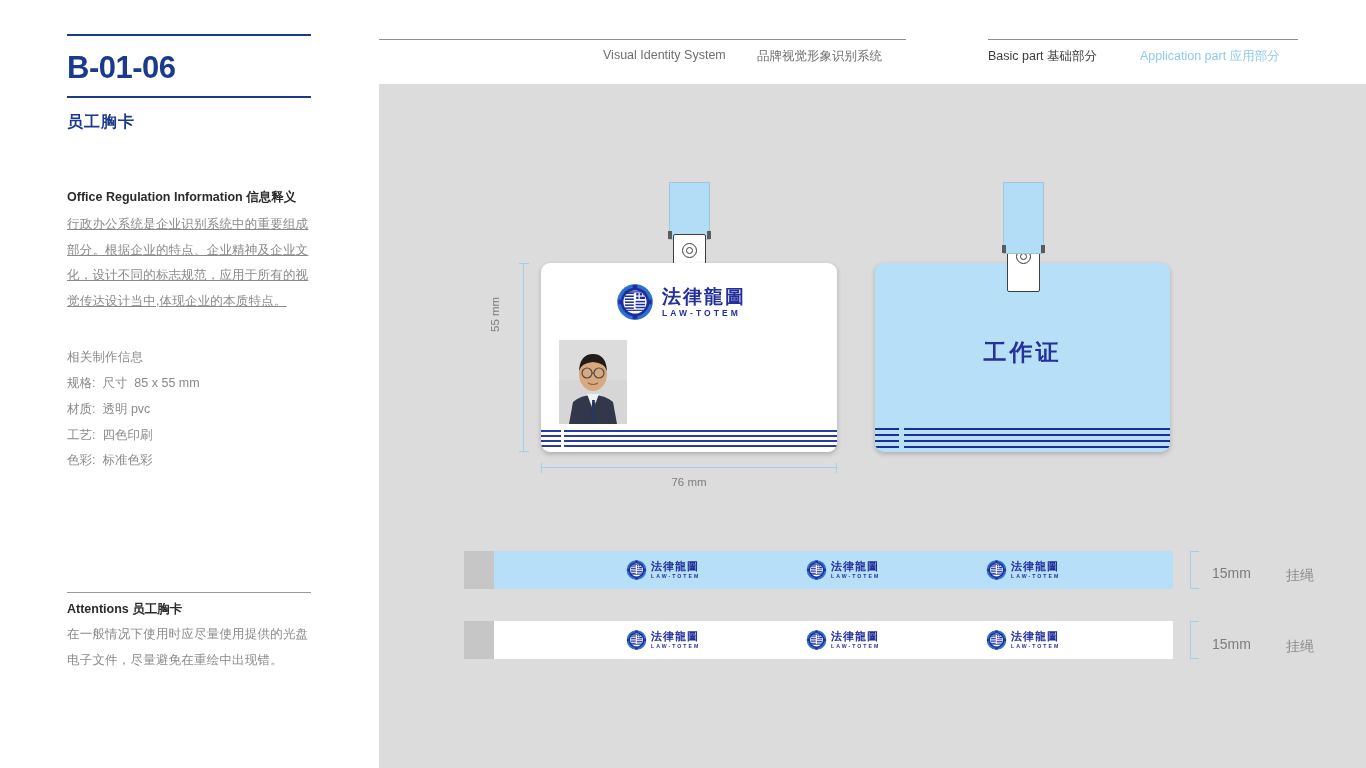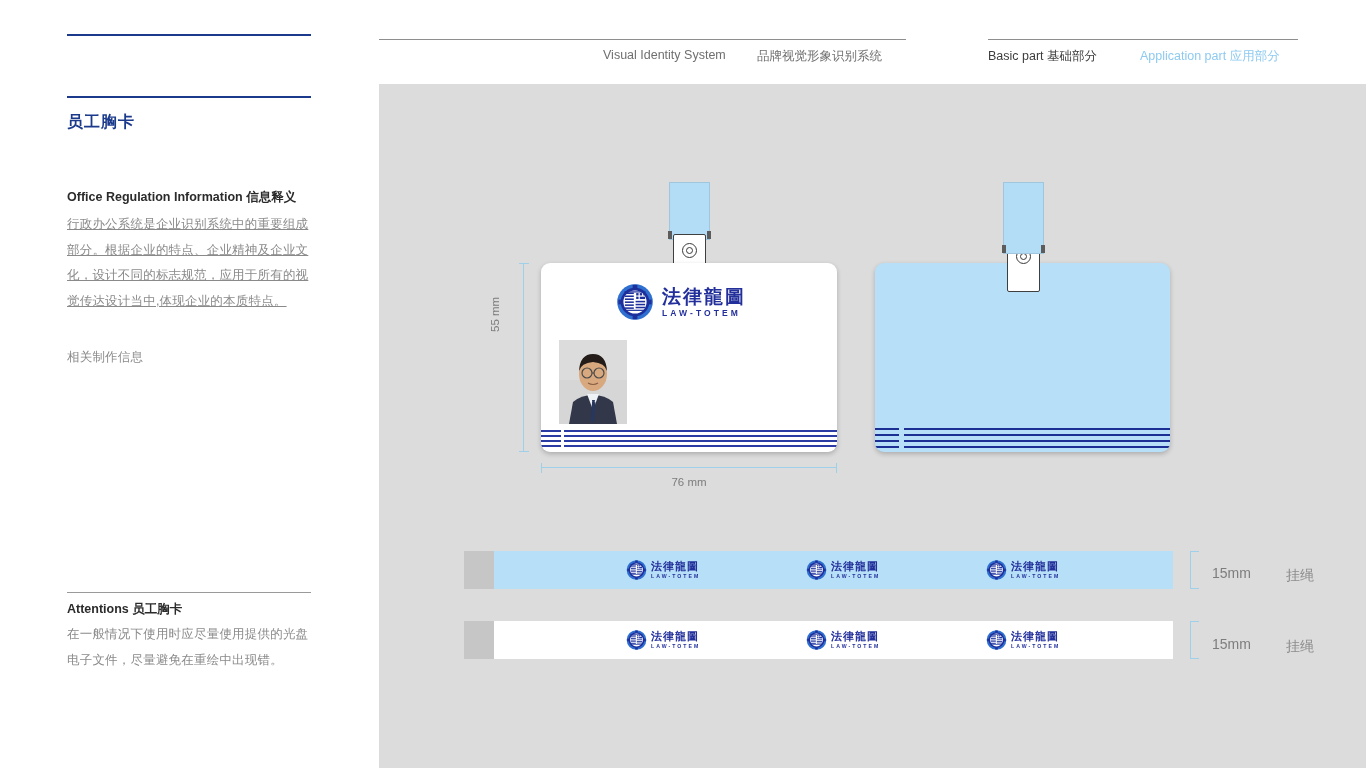--- a/index.html
+++ b/index.html
@@ -185,27 +185,34 @@
   .lan-note{position:absolute;font-size:14px;color:#7d7d7d;white-space:nowrap;}
   .lan-note.cn{color:#8d8d8d;}
 </style>
 </head>
 <body>
 
 <div class="page">
 
   <div class="left-col">
     <div class="rule-top"></div>
+    <div class="code-title">B-01-06</div>
     <div class="rule-mid"></div>
     <div class="sub-title">员工胸卡</div>
 
     <div class="sect-head" style="top:189px;">Office Regulation Information  信息释义</div>
     <div class="body-text" style="top:212px;text-decoration:underline;">行政办公系统是企业识别系统中的重要组成部分。根据企业的特点、企业精神及企业文化，设计不同的标志规范，应用于所有的视觉传达设计当中,体现企业的本质特点。</div>
 
     <div class="body-text" style="top:345px;">相关制作信息</div>
+    <div class="spec-list" style="top:371px;">
+      <div>规格:  尺寸  85 x 55 mm</div>
+      <div>材质:  透明 pvc</div>
+      <div>工艺:  四色印刷</div>
+      <div>色彩:  标准色彩</div>
+    </div>
 
     <div class="rule-attn"></div>
     <div class="sect-head" style="top:601px;">Attentions 员工胸卡</div>
     <div class="body-text" style="top:622px;">在一般情况下使用时应尽量使用提供的光盘电子文件，尽量避免在重绘中出现错。</div>
   </div>
 
   <div class="hdr-rule-a"></div>
   <div class="hdr-rule-b"></div>
   <div class="hdr-text hdr-en">Visual Identity System</div>
   <div class="hdr-text hdr-cn">品牌视觉形象识别系统</div>
@@ -294,20 +301,21 @@
     <div class="stripes">
       <i class="s1"></i>
         <i class="s2"></i>
         <i class="s3"></i>
         <i class="s4"></i>
       <span class="stripe-notch"></span>
     </div>
   </div>
 
   <div class="card-blue">
+    <div class="title">工作证</div>
     <div class="blue-stripes">
       <i class="s1"></i>
         <i class="s2"></i>
         <i class="s3"></i>
         <i class="s4"></i>
       <span class="blue-notch"></span>
     </div>
   </div>
 
   <div class="dim-v">

